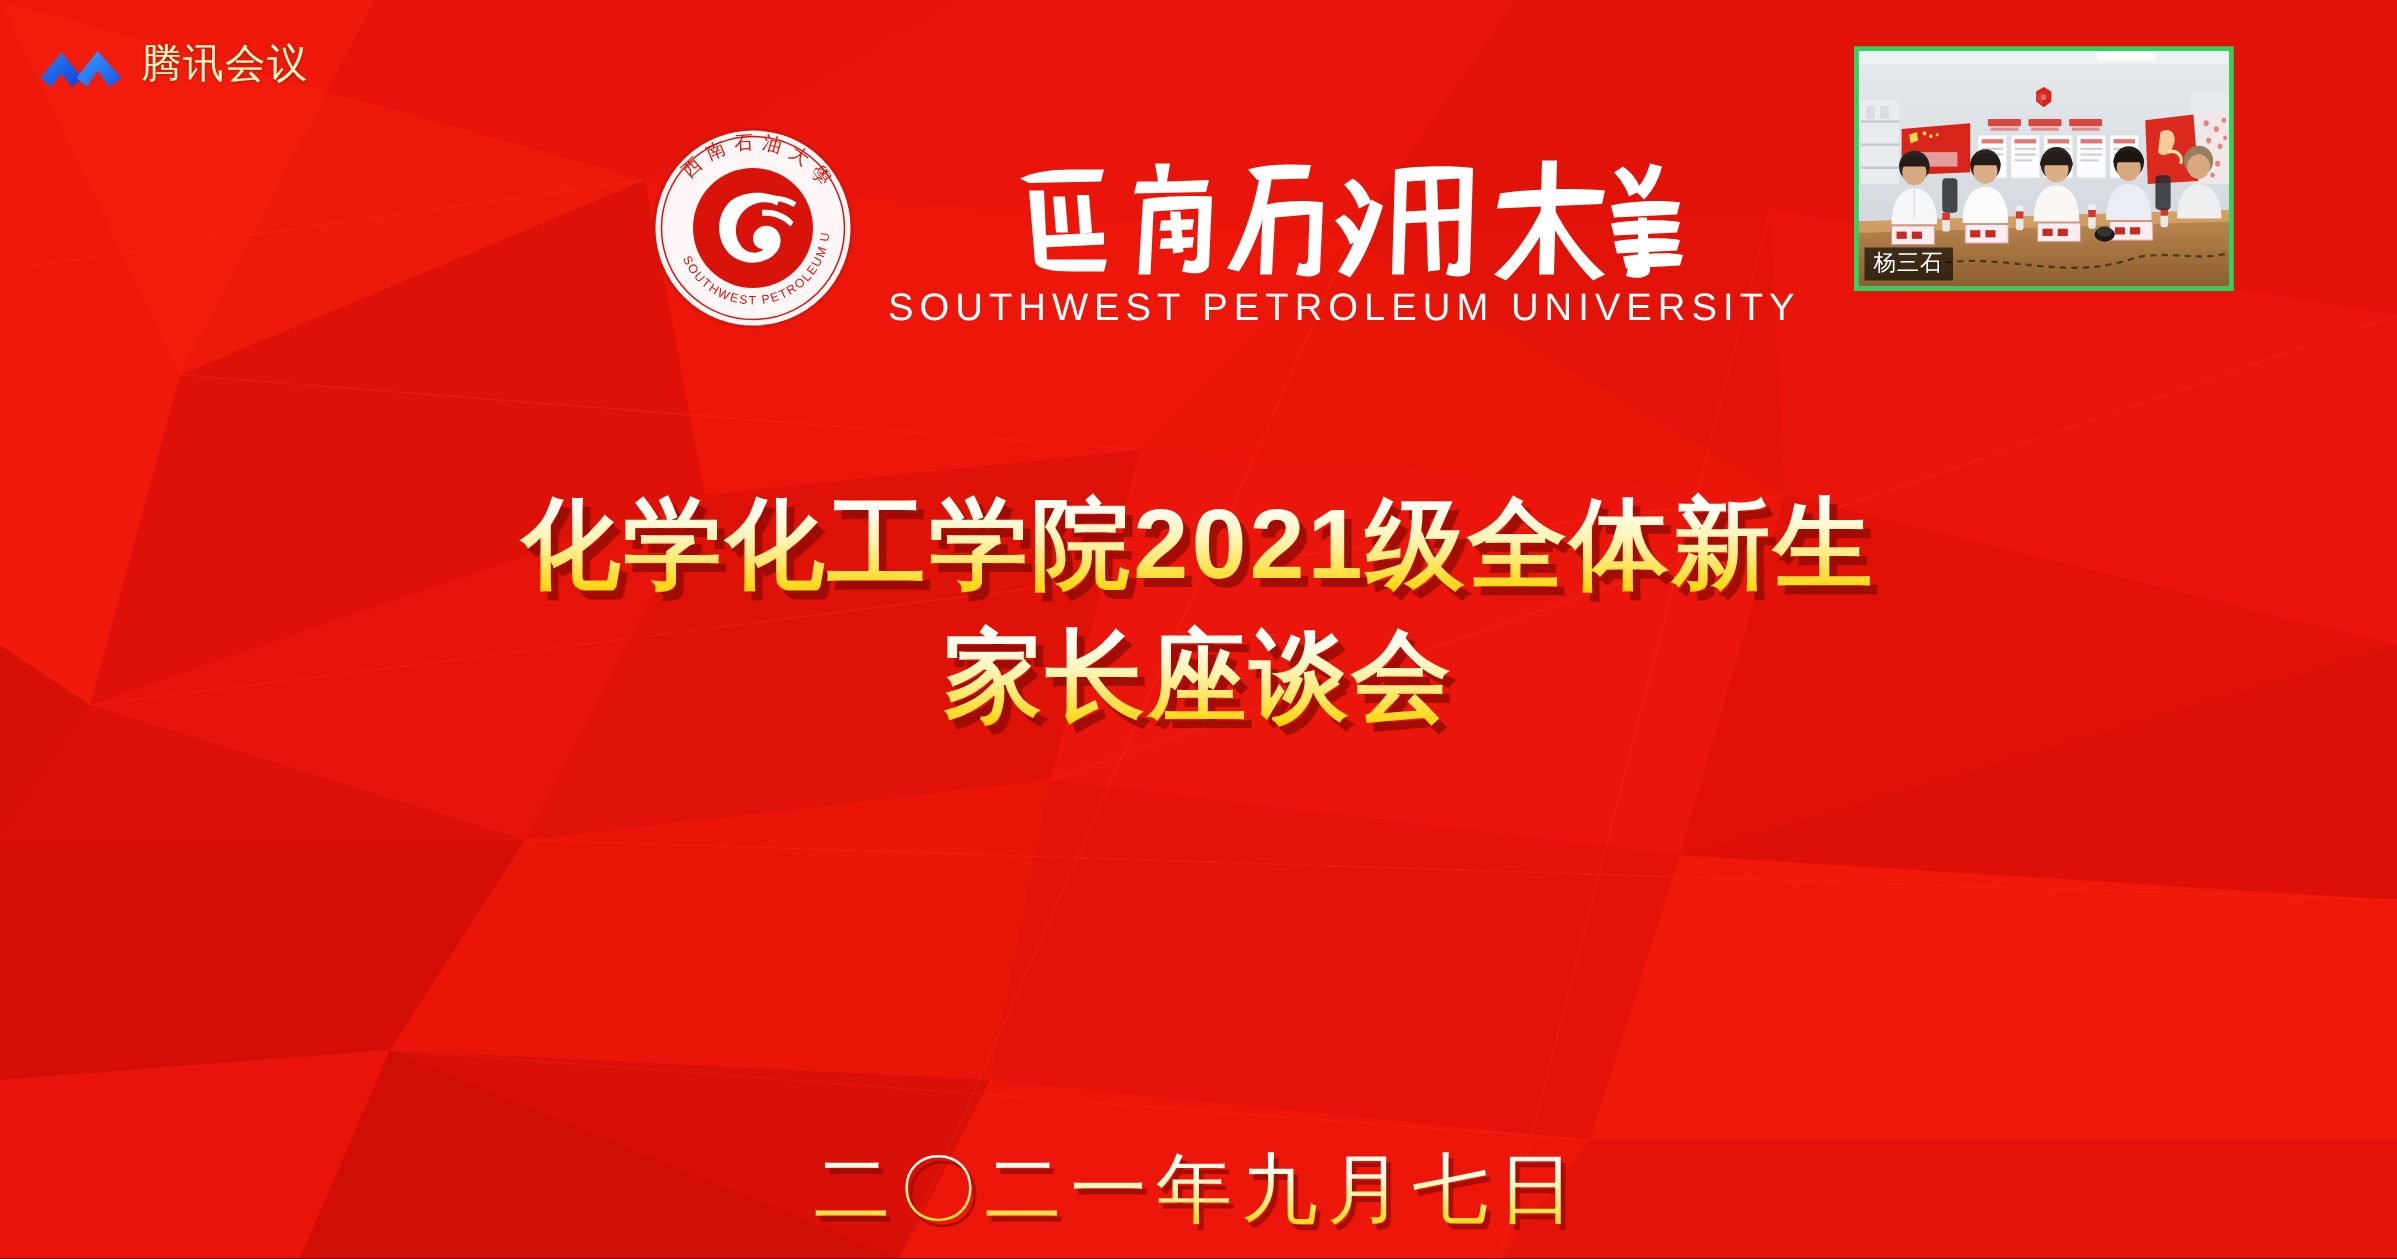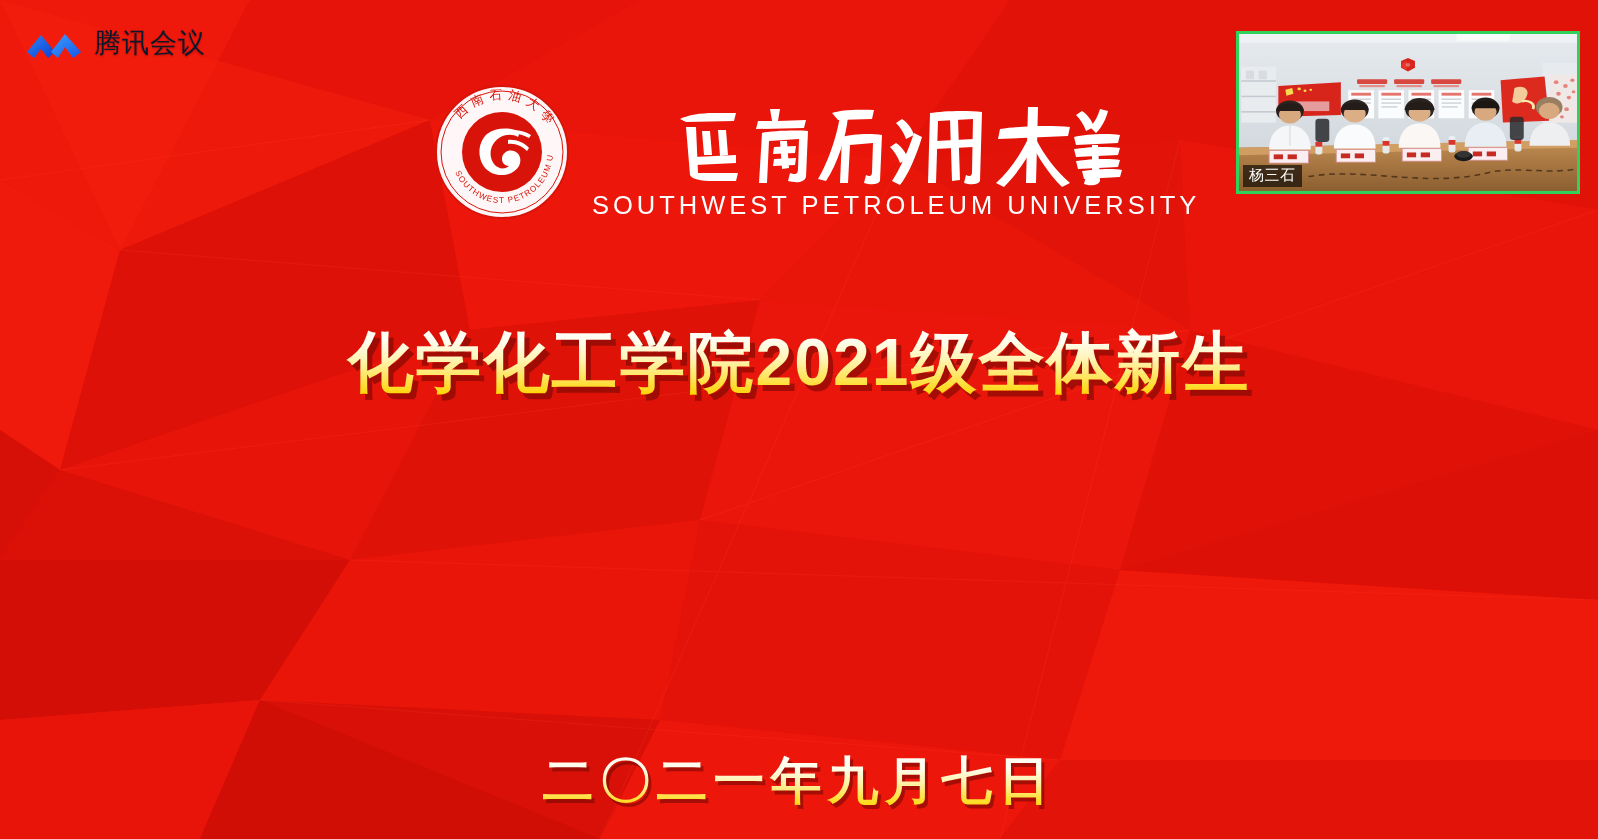--- a/index.html
+++ b/index.html
@@ -21,21 +21,21 @@
   #bg-poly { position:absolute; inset:0; width:100%; height:100%; display:block; }
 
   
   #tencent-watermark {
     position:absolute; left:26px; top:22px;
     display:flex; align-items:center; gap:11px;
     z-index:12;
   }
   #tencent-logo-mark { width:57px; height:40px; display:block; }
   #tencent-label {
-    color:#0f172a;
+    color:#fef9c3;
     font-size:27px;
     line-height:1;
     letter-spacing:1px;
     font-weight:400;
     text-shadow:0 1px 2px rgba(120,0,0,.45);
     white-space:nowrap;
   }
 
   
   #university-lockup {
@@ -93,43 +93,44 @@
   
   #date-line {
     position:absolute;
     left:0; right:0; top:750px;
     text-align:center;
     z-index:10;
   }
   #date-text {
     display:inline-block;
     font-family:"Liberation Sans", "DejaVu Sans", sans-serif;
-    font-weight:bold;
+    font-weight:normal;
     font-size:51px;
     line-height:1.2;
     letter-spacing:6px;
     white-space:nowrap;
     background:linear-gradient(180deg,
         #FFFFFF 0%,
         #FFFCE8 32%,
         #FFF09A 58%,
         #FFDE2E 82%,
         #FFD400 100%);
     -webkit-background-clip:text;
     background-clip:text;
     color:transparent;
     -webkit-text-fill-color:transparent;
     filter:drop-shadow(3px 4px 0px rgba(120,8,4,.6));
+    margin-top:12px;
   }
 
   
   #video-tile {
     position:absolute;
     left:1236px; top:31px;
-    width:344px; height:163px;
+    width:253px; height:163px;
     border:3px solid #2FD25A;
     background:#8d99a4;
     overflow:hidden;
     z-index:20;
   }
   #video-frame { position:absolute; inset:0; width:100%; height:100%; display:block; }
   #video-name-badge {
     position:absolute; left:4px; bottom:4px;
     background:rgba(0,0,0,.62);
     color:#ffffff;
@@ -278,20 +279,21 @@
           <path d="M412,82 C424,80 444,79 452,81 L450,88 L414,90 Z"></path>
           <path d="M428,56 L430,92 C428,97 420,97 414,95 L416,87 C420,89 422,88 422,84 L422,56 Z"></path>
         </g>
       </svg>
       <div id="university-name-en">SOUTHWEST PETROLEUM UNIVERSITY</div>
     </div>
   </div>
 
   <div id="headline-block">
     <span class="headline-line">化学化工学院2021级全体新生</span>
+    <span class="headline-line">家长座谈会</span>
   </div>
 
   <div id="date-line">
     <span id="date-text">二〇二一年九月七日</span>
   </div>
 
   <div id="video-tile">
     <svg id="video-frame" viewBox="0 0 292 163" preserveAspectRatio="none">
       <defs>
         <linearGradient id="wallGrad" x1="0" y1="0" x2="0" y2="1">

